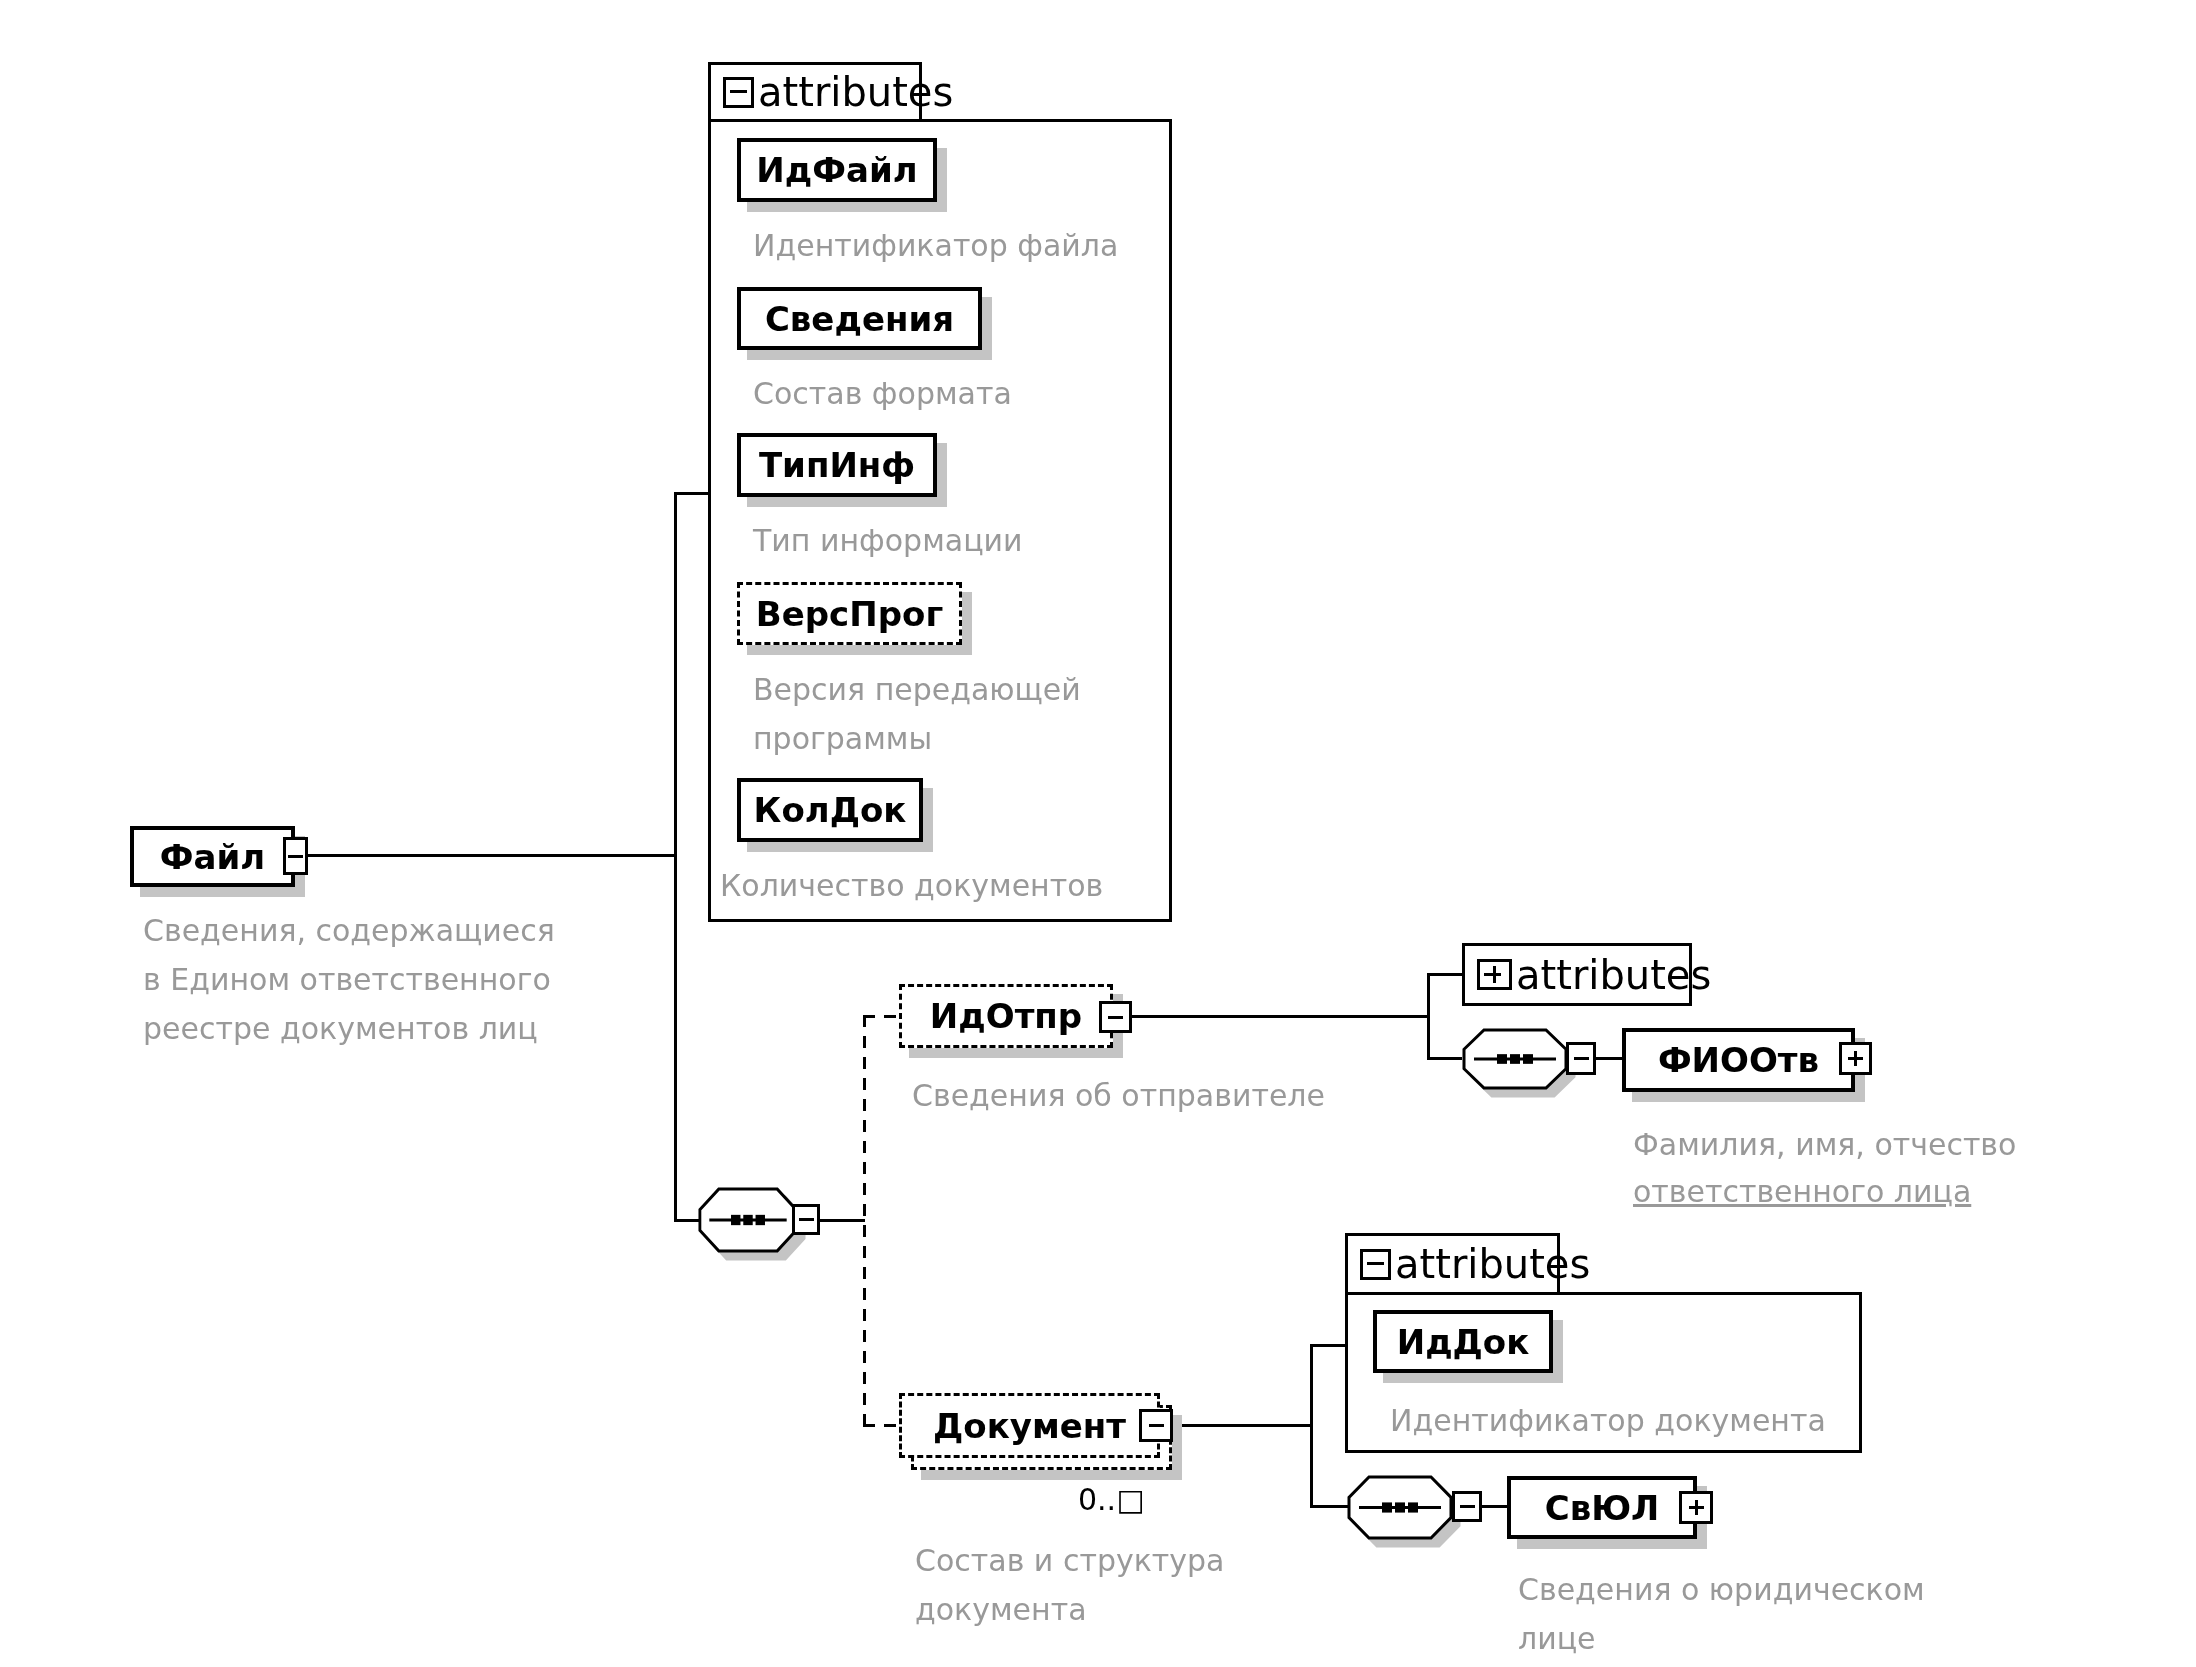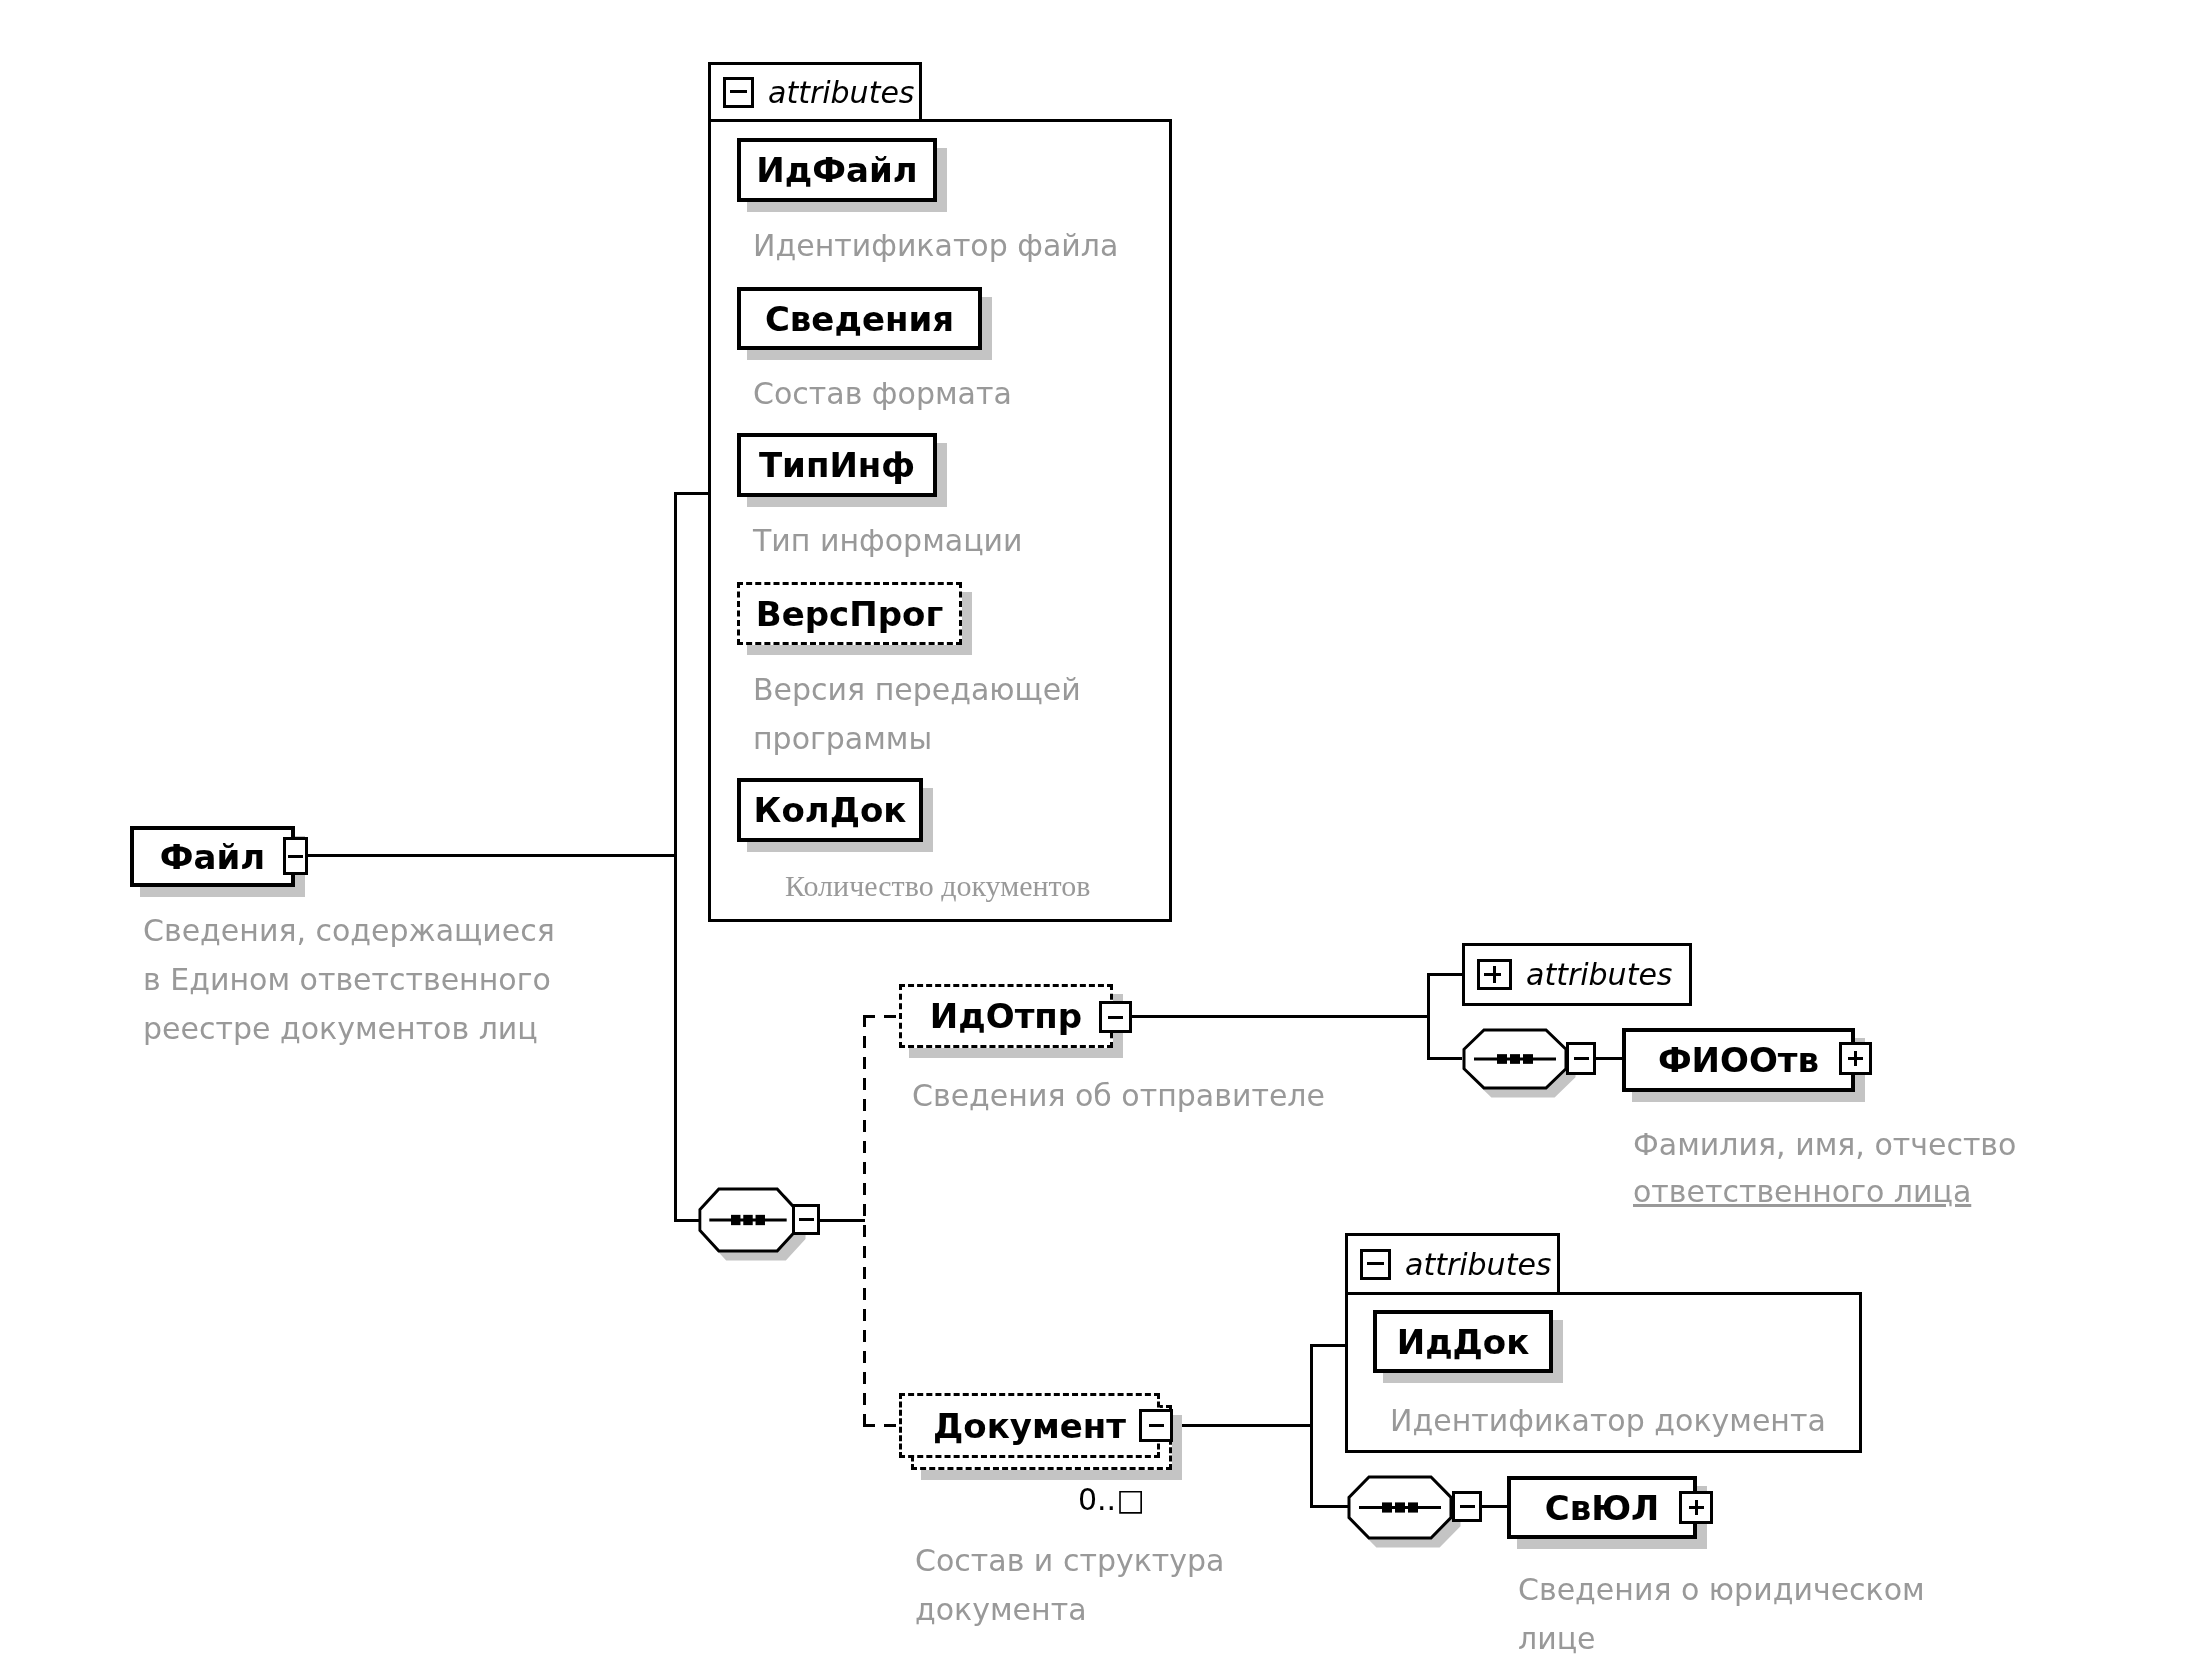--- a/index.html
+++ b/index.html
@@ -7,21 +7,21 @@
     position:relative;width:2196px;height:1667px;background:#ffffff;overflow:hidden;
     font-family:"DejaVu Sans","Liberation Sans",sans-serif;
   }
   
   .hline,.vline{position:absolute;background:#000;}
   .hdash{position:absolute;height:3px;background:repeating-linear-gradient(90deg,#000 0 12px,transparent 12px 21px);}
   .vdash{position:absolute;width:3px;background:repeating-linear-gradient(180deg,#000 0 12px,transparent 12px 21px);}
   
   .container{position:absolute;border:3px solid #000;box-sizing:border-box;background:transparent;}
   .tab{position:absolute;border:3px solid #000;box-sizing:border-box;background:#fff;display:flex;align-items:center;padding-left:12px;}
-  .tab .tlabel{font-style:italic;font-size:30px;color:#000;margin-left:14px;white-space:nowrap;}
+  .tab .tlabel{font-size:40px;color:#000;margin-left:4px;white-space:nowrap;}
   .iconbox{width:31px;height:31px;border:3px solid #000;box-sizing:border-box;background:#fff;position:relative;flex:0 0 auto;}
   .iconbox .hbar{position:absolute;left:4px;top:50%;margin-top:-2px;width:17px;height:3px;background:#000;}
   .iconbox .vbar{position:absolute;top:4px;left:50%;margin-left:-2px;width:3px;height:17px;background:#000;}
   
   .ebox{position:absolute;border:4px solid #000;box-sizing:border-box;background:#fff;
         display:flex;align-items:center;justify-content:center;box-shadow:10px 10px 0 #c4c4c4;}
   .ebox .name{font-size:34px;font-weight:bold;color:#000;white-space:nowrap;}
   .ebox.dashed{border:3px dashed #000;}
   .ghost{position:absolute;border:3px dashed #000;box-sizing:border-box;background:#fff;box-shadow:10px 10px 0 #c4c4c4;}
   
@@ -107,21 +107,21 @@
     <span class="name">ВерсПрог</span>
   </div>
   <div class="ann" style="left:753px;top:665px;">
     <span>Версия передающей</span>
     <span>программы</span>
   </div>
 
   <div class="ebox" style="left:737px;top:778px;width:186px;height:64px;">
     <span class="name">КолДок</span>
   </div>
-  <div class="ann" style="left:785px;top:861px;font-family:Liberation Serif, serif;">
+  <div class="ann" style="left:720px;top:861px;">
     <span>Количество документов</span>
   </div>
 
   <div class="octagon" style="left:698px;top:1187px;width:100px;height:66px;">
     <svg width="100%" height="100%" viewBox="0 0 106 64" preserveAspectRatio="none">
       <path d="M22 2 H84 L104 22 V42 L84 62 H22 L2 42 V22 Z" fill="#fff" stroke="#000" stroke-width="3"></path>
       <line x1="12" y1="32" x2="94" y2="32" stroke="#000" stroke-width="3"></line>
       <rect x="35" y="27" width="10" height="10" fill="#000"></rect>
       <rect x="48" y="27" width="10" height="10" fill="#000"></rect>
       <rect x="61" y="27" width="10" height="10" fill="#000"></rect>

